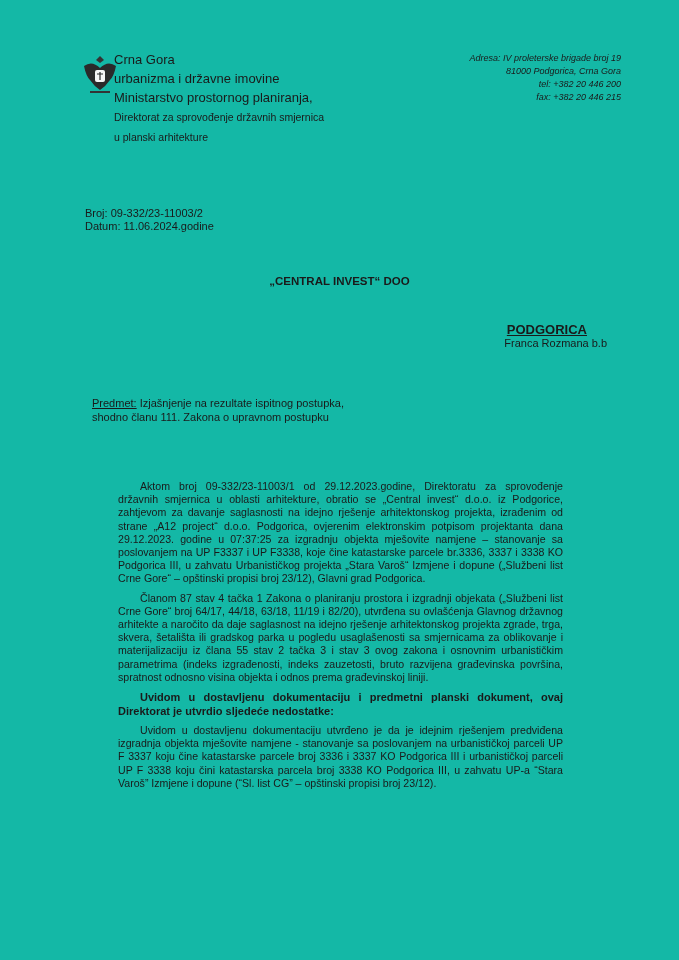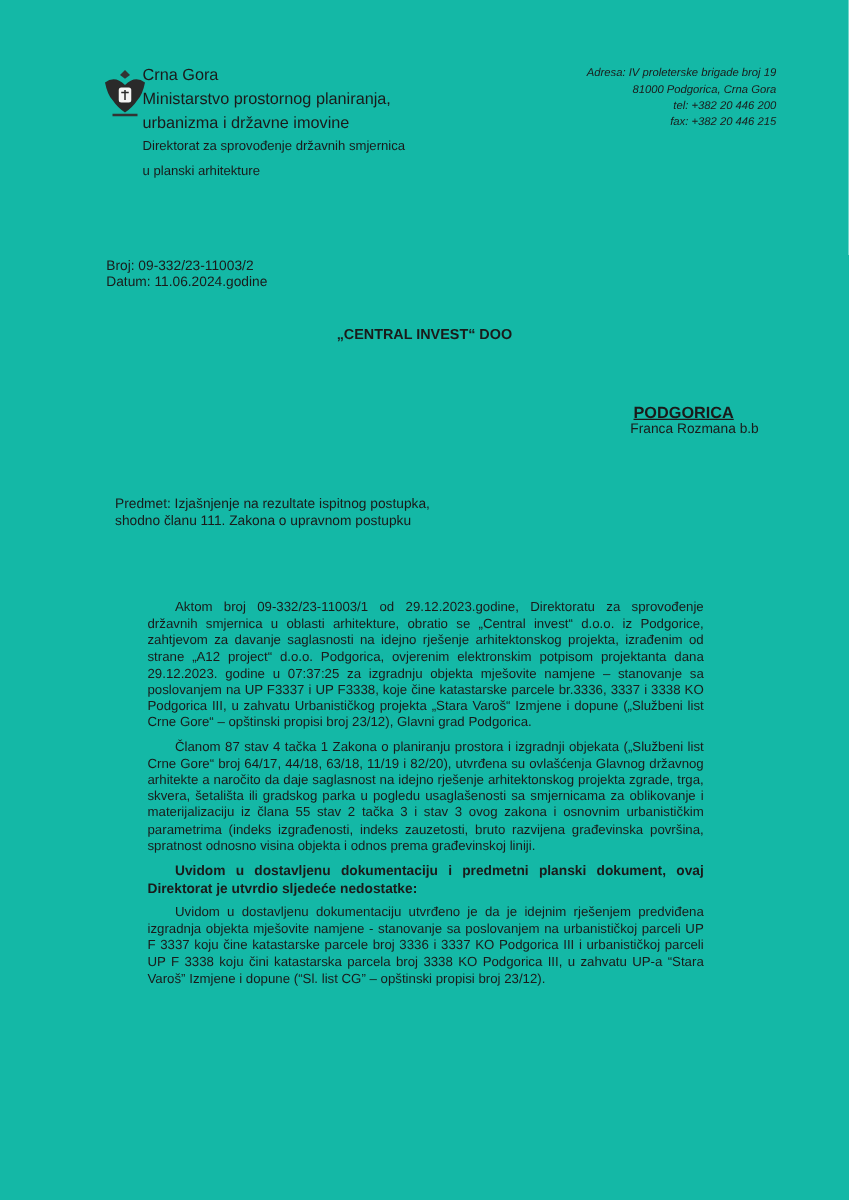--- a/index.html
+++ b/index.html
@@ -3,46 +3,46 @@
 <meta charset="utf-8">
 <style>
   html, body { margin: 0; padding: 0; background: #ffffff; }
   body { width: 679px; height: 960px; position: relative; overflow: hidden; font-family: "Liberation Sans", sans-serif; color: #1a1a1a; }
   .page { position: absolute; inset: 0; background: #14b8a6; }
   .crest { position: absolute; left: 80px; top: 52px; width: 40px; height: 48px; }
   .header-left { position: absolute; left: 114px; top: 50px; font-size: 13px; line-height: 19px; }
   .header-left .sub { font-size: 10.5px; line-height: 20px; }
   .header-right { position: absolute; right: 58px; top: 52px; text-align: right; font-size: 9px; line-height: 13px; font-style: italic; }
   .ref { position: absolute; left: 85px; top: 207px; font-size: 11px; line-height: 13px; }
-  .recipient { position: absolute; left: 0; right: 0; top: 262px; text-align: center; font-size: 11.5px; font-weight: bold; }
+  .recipient { position: absolute; left: 0; right: 0; top: 275px; text-align: center; font-size: 11.5px; font-weight: bold; }
   .city { position: absolute; right: 92px; top: 322px; font-size: 13px; font-weight: bold; text-decoration: underline; text-align: right; }
   .street { position: absolute; right: 72px; top: 337px; font-size: 11px; text-align: right; }
   .subject { position: absolute; left: 92px; top: 396px; font-size: 11px; line-height: 14px; width: 300px; }
-  .subject .lbl { }
+  .subject .lbl { text-decoration: underline; }
   .body { position: absolute; left: 118px; top: 436px; width: 445px; font-size: 10.6px; line-height: 13.2px; text-align: justify; margin-top: 44px; }
   .body p { margin: 0 0 6px 0; text-indent: 22px; }
   .body p.bold { font-weight: bold; font-size: 11px; line-height: 14px; text-indent: 22px; }
 </style>
 </head>
 <body>
 
 <div class="page">
 
   <svg class="crest" viewBox="0 0 40 48">
     <path d="M20 4 l4 4 -4 3 -4 -3z" fill="#333"></path>
     <path d="M4 14 q8 -6 16 2 q8 -8 16 -2 q-2 10 -6 14 q-4 6 -10 10 q-6 -4 -10 -10 q-4 -4 -6 -14z" fill="#2a2a2a"></path>
     <rect x="15" y="18" width="10" height="12" rx="2" fill="#f5f5f5"></rect>
     <path d="M17 22 h6 M20 20 v8" stroke="#2a2a2a" stroke-width="1.2"></path>
     <path d="M10 40 h20" stroke="#333" stroke-width="2"></path>
   </svg>
 
   <div class="header-left">
     <div>Crna Gora</div>
+    <div>urbanizma i državne imovine</div>
     <div>Ministarstvo prostornog planiranja,</div>
-    <div>urbanizma i državne imovine</div>
     <div class="sub">Direktorat za sprovođenje državnih smjernica</div>
     <div class="sub">u planski arhitekture</div>
   </div>
 
   <div class="header-right">
     <div>Adresa: IV proleterske brigade broj 19</div>
     <div>81000 Podgorica, Crna Gora</div>
     <div>tel: +382 20 446 200</div>
     <div>fax: +382 20 446 215</div>
   </div>

